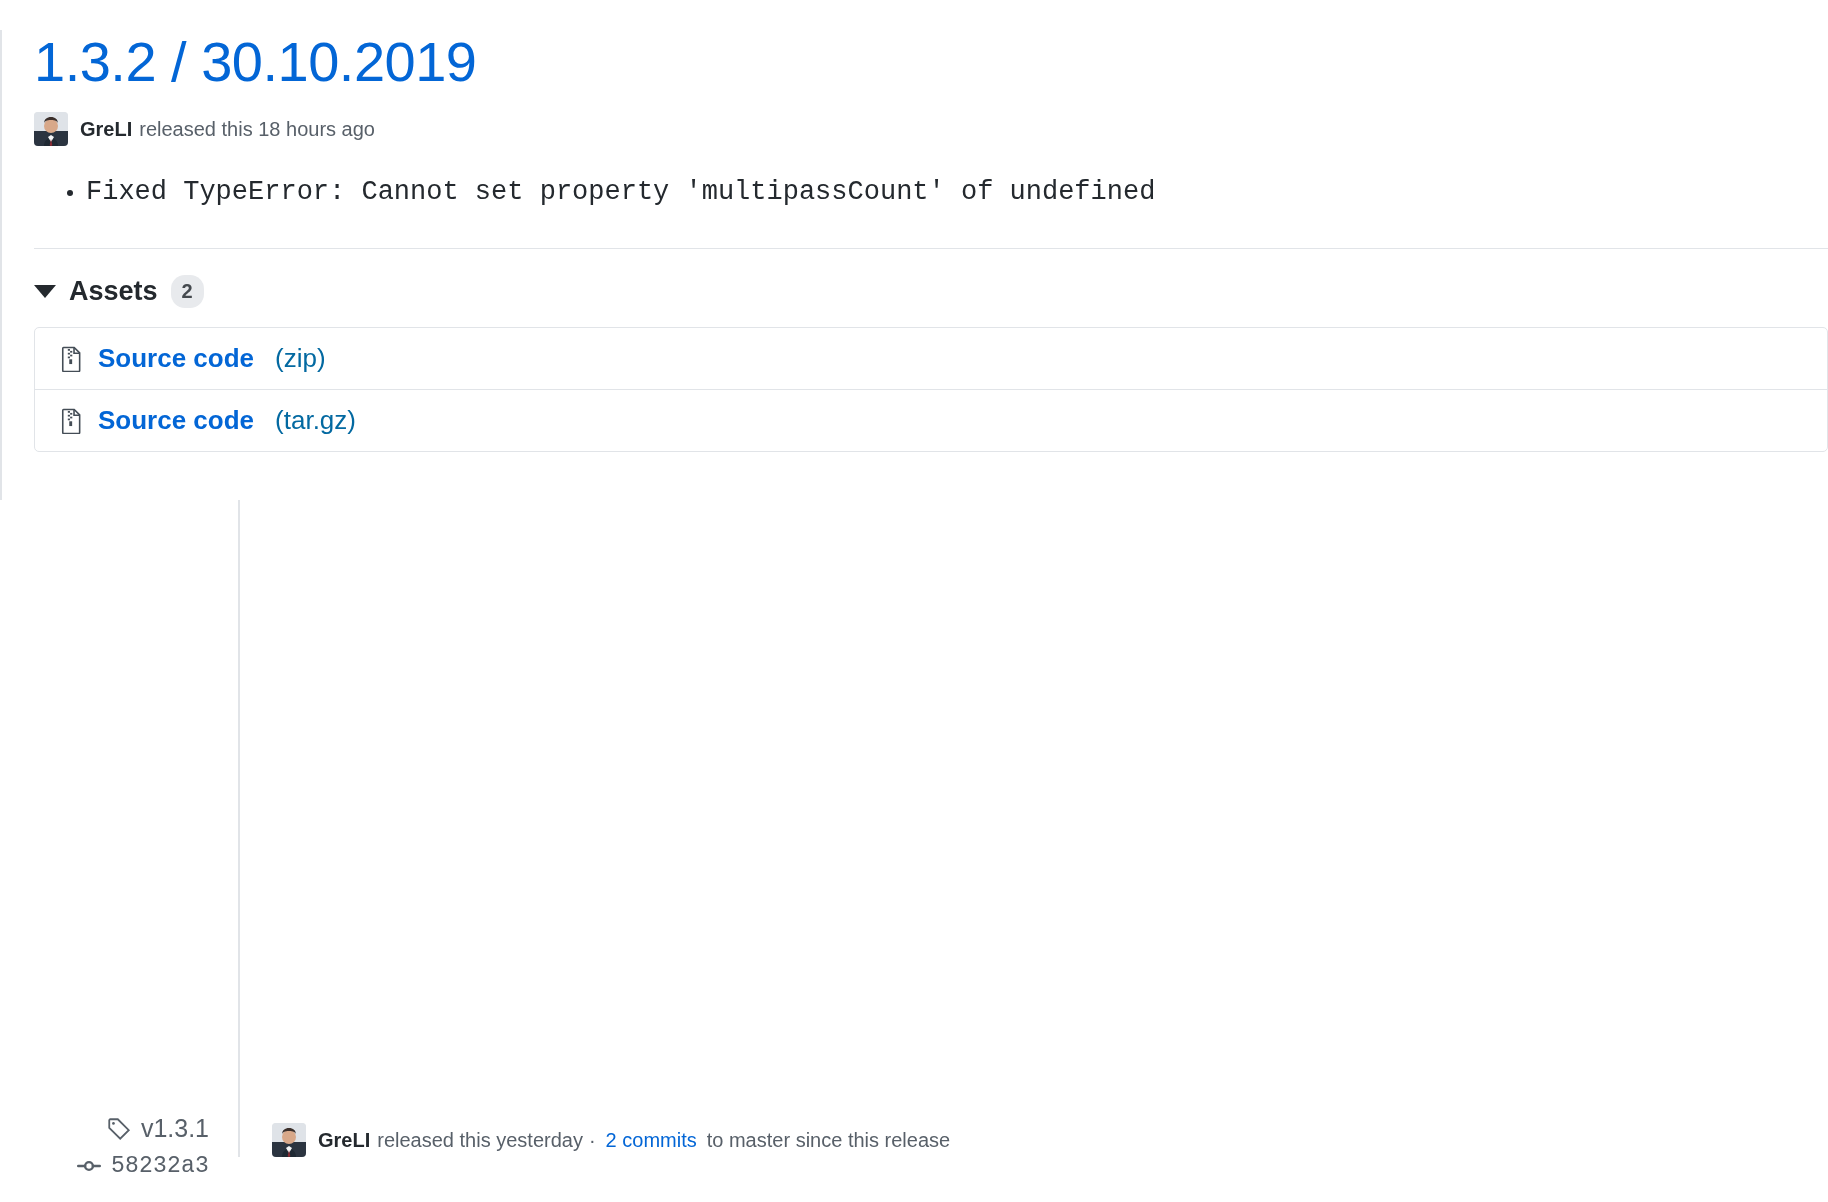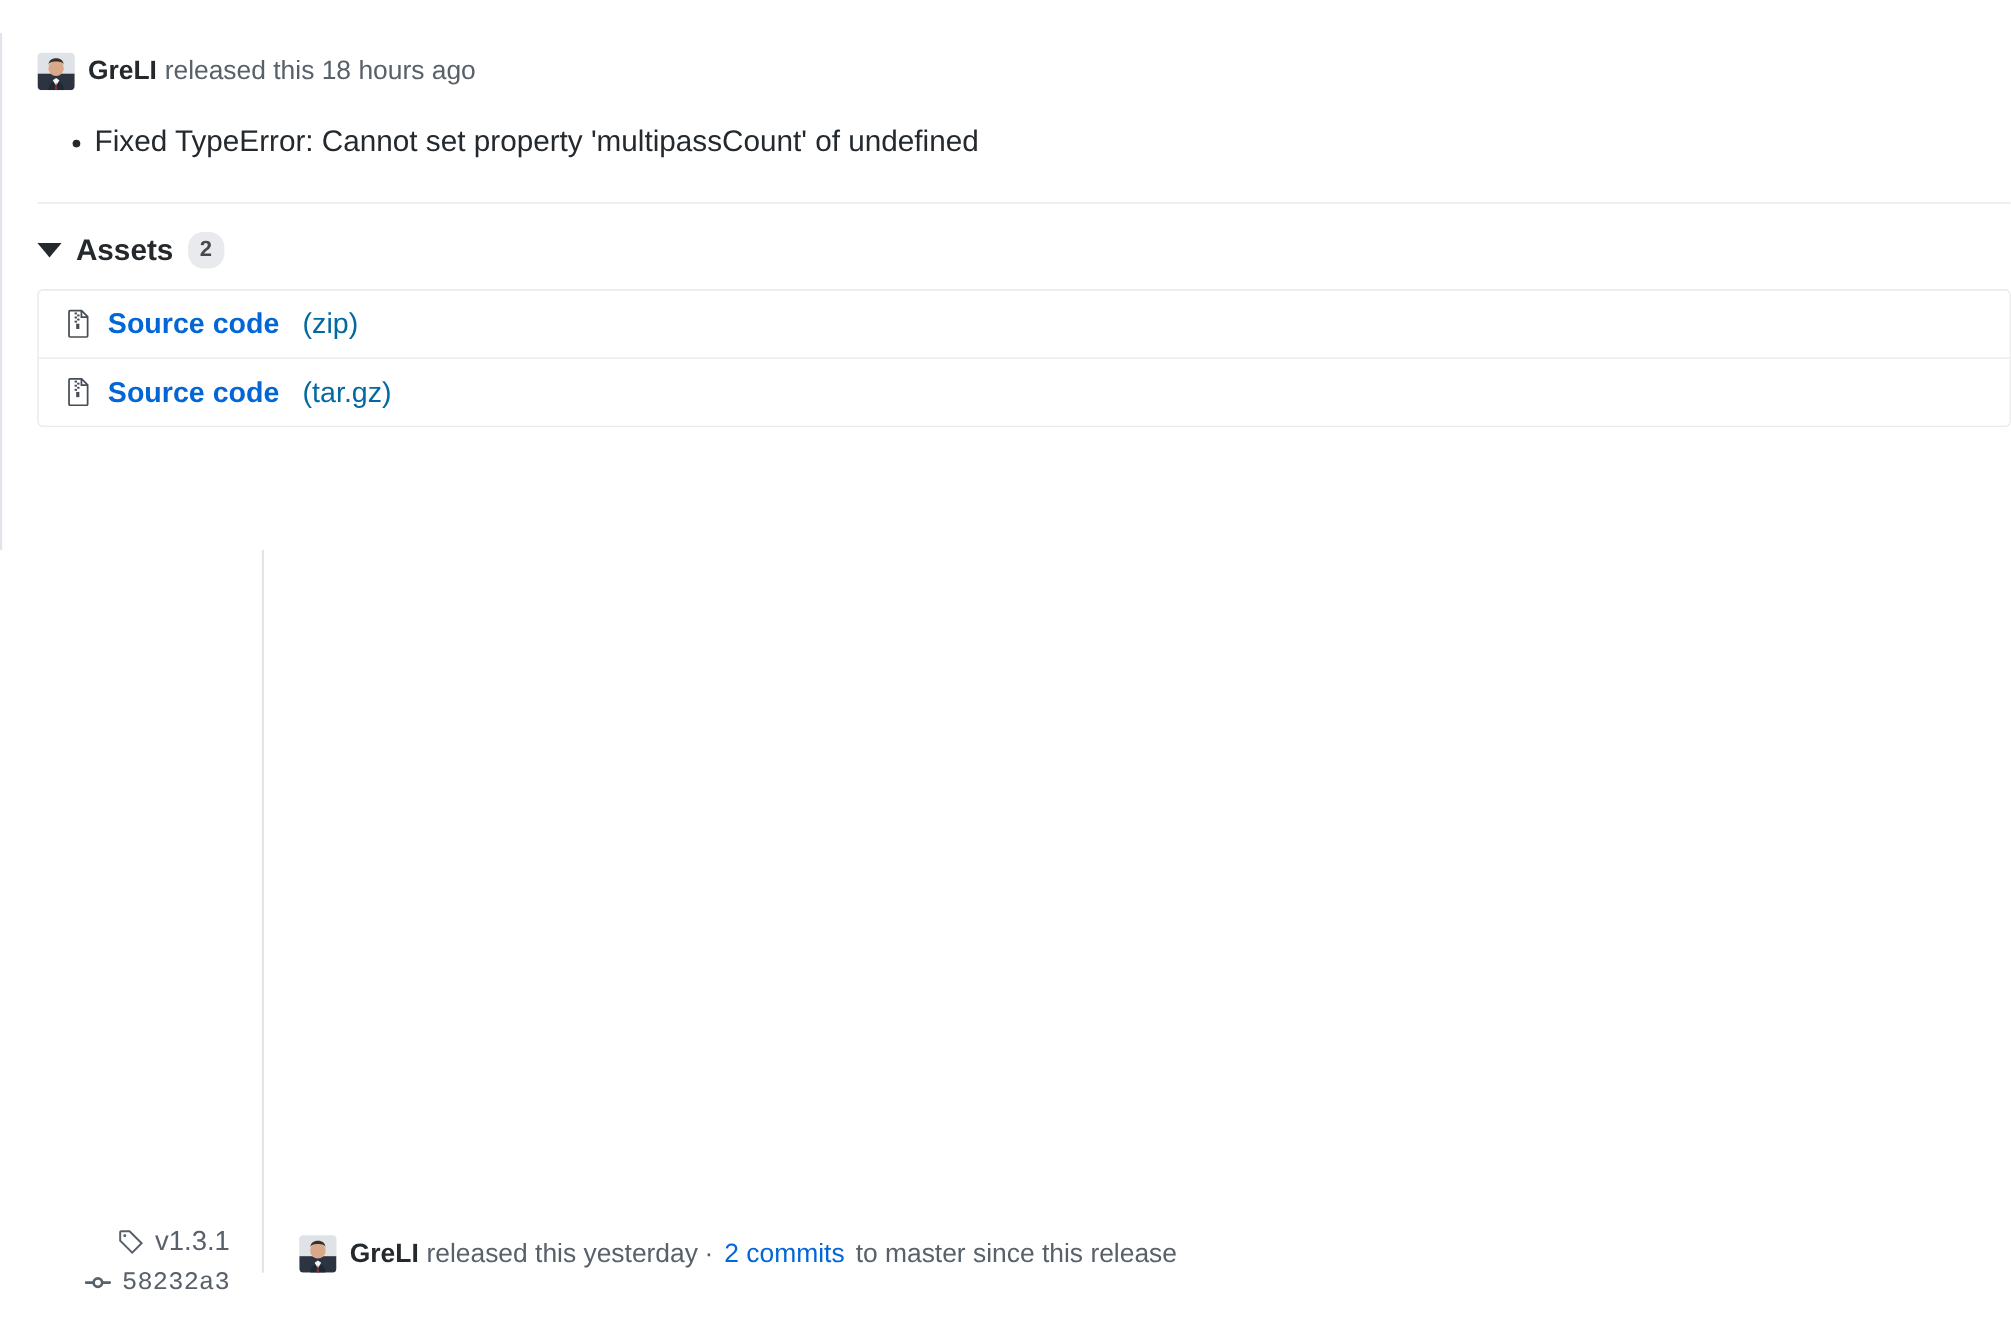--- a/index.html
+++ b/index.html
@@ -88,21 +88,21 @@
     font-weight: 400;
     color: #0366d6;
     letter-spacing: -0.5px;
   }
   h1.rel-title a { color: inherit; text-decoration: none; }
 
   .byline {
     display: flex;
     align-items: center;
     margin-top: 18px;
-    font-size: 24px;
+    font-size: 20px;
     color: #586069;
     line-height: 1.4;
     white-space: nowrap;
   }
   .avatar {
     width: 34px;
     height: 34px;
     border-radius: 4px;
     margin-right: 12px;
     flex: 0 0 34px;
@@ -127,21 +127,21 @@
     margin-top: 26px;
     font-size: 27px;
     line-height: 1.55;
     color: #24292e;
   }
   .notes ul {
     margin: 0;
     padding-left: 52px;
     list-style: disc;
   }
-  .notes li { margin: 0 0 3px 0; }
+  .notes li { margin: 0 0 3px 0; font-family: Liberation Mono, monospace; }
   .notes li::marker { font-size: 0.8em; }
 
   
   .assets-wrap { margin-top: 34px; }
   .assets-rule {
     border-top: 1px solid #e1e4e8;
     margin: 0 0 26px 0;
   }
   .assets-head {
     display: flex;
@@ -191,20 +191,23 @@
   .asset-row .aext { color: #0369a1; font-weight: 400; margin-left: 7px; }
 </style>
 </head>
 <body>
 
 <div class="page">
 
   <div class="release" style="padding-top:30px;">
 
     <div class="rel-body" style="min-height:470px;">
+      <h1 class="rel-title">
+        <a href="#">1.3.2 / 30.10.2019</a>
+      </h1>
 
       <div class="byline">
         <span class="avatar">
           <svg width="34" height="34" viewBox="0 0 34 34">
             <rect width="34" height="34" fill="#dfe3e8"></rect>
             <rect x="0" y="19" width="34" height="15" fill="#2b3440"></rect>
             <path d="M10 34c0-5 3-8 7-8s7 3 7 8z" fill="#1f2933"></path>
             <circle cx="17" cy="14" r="7" fill="#d8a889"></circle>
             <path d="M10 12c0-5 3-7 7-7s7 2 7 7c0-3-3-4-7-4s-7 1-7 4z" fill="#3b2f2a"></path>
             <path d="M14 25l3 5 3-5 -3-2z" fill="#f4f5f6"></path>

